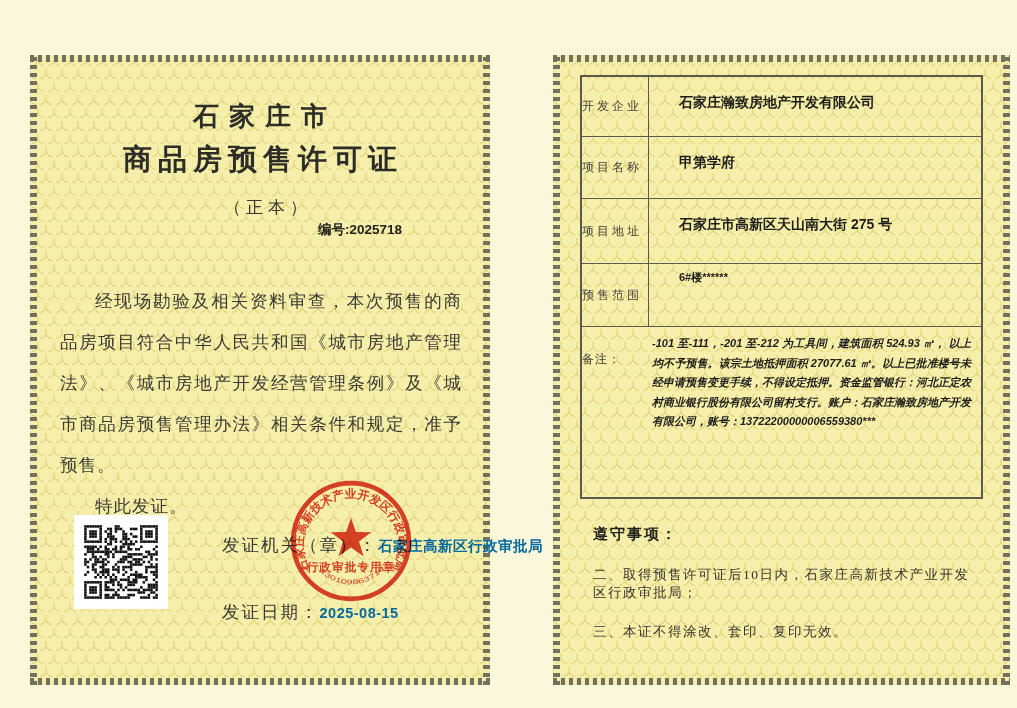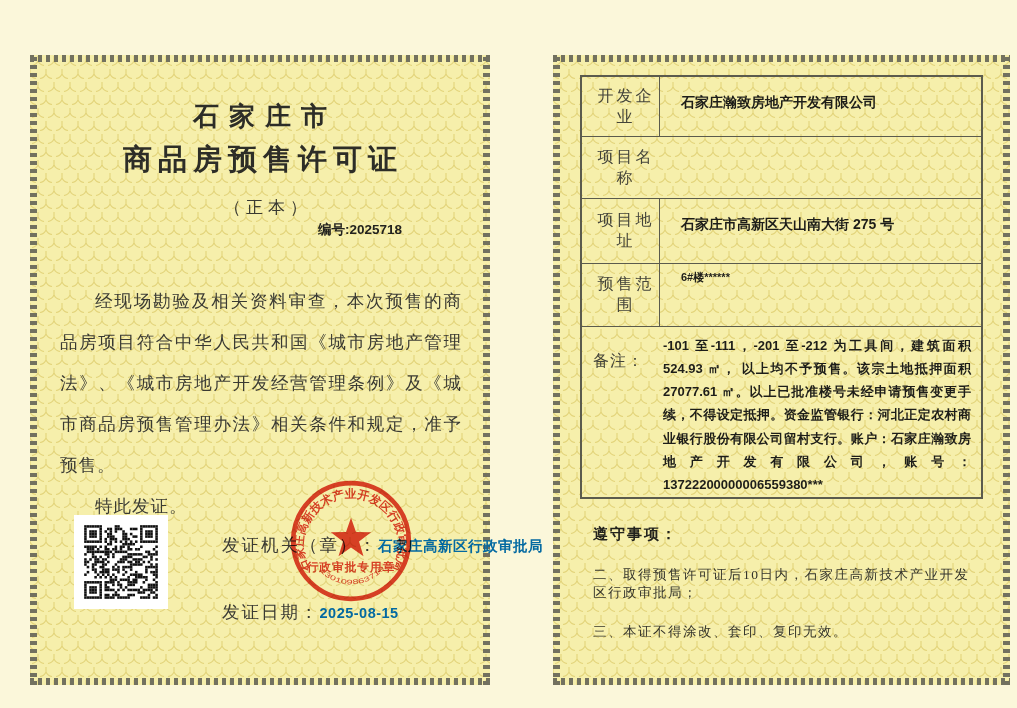--- a/index.html
+++ b/index.html
@@ -40,34 +40,34 @@
   .qr { position:absolute; left:44px; top:460px; width:94px; height:94px; }
   .seal { position:absolute; left:255px; top:420px; width:132px; height:132px;
           z-index:5; opacity:0.92; mix-blend-mode:multiply; }
 
   
   .cert-table { position:absolute; left:27px; top:20px; width:403px; z-index:3;
                 border:2px solid #5b5b4d; box-sizing:border-box; }
   .t-row { display:flex; box-sizing:border-box; }
   .t-row + .t-row { border-top:1.5px solid #5b5b4d; }
   .t-row .lab { width:66px; flex:0 0 66px; display:flex; align-items:center;
-                padding-left:11px; box-sizing:content-box;
-                font-size:16px; letter-spacing:3px; color:#44443a;text-align:center; }
-  .t-row .val { flex:1; border-left:1.5px solid #5b5b4d; padding:17px 12px 0 21px;
+                box-sizing:content-box;
+                font-size:12px; letter-spacing:3px; color:#44443a; }
+  .t-row .val { flex:1; border-left:1.5px solid #5b5b4d; padding:17px 12px 0 30px;
                 font-family:"Liberation Sans","DejaVu Sans",sans-serif;
                 font-size:14px; font-weight:bold; color:#1d1d19; }
   .row-dev  { height:59px; }
   .row-name { height:62px; }
   .row-addr { height:65px; }
   .row-scope{ height:63px; }
   .row-scope .val { padding-top:6px; font-size:11px; }
   .row-remark { height:171px; }
   .row-remark .lab { align-items:flex-start; padding-top:24px; letter-spacing:1px; }
   .row-remark .val { border-left:none; padding:7px 10px 0 4px;
-                     font-size:13px; line-height:1.78; text-align:justify; }
+                     font-size:11px; line-height:1.78; text-align:justify;font-style:italic; }
   .notes { position:absolute; left:40px; top:470px; right:30px; z-index:3; }
   .notes-h { font-size:15px; font-weight:bold; letter-spacing:2px; color:#23231e; }
   .note-item { margin-top:21.5px; font-size:13.5px; letter-spacing:1.5px; color:#34342b; }
 </style>
 </head>
 <body>
 
 <div class="panel left">
   <svg class="panel-bg">
     <defs>
@@ -559,20 +559,21 @@
   <div class="bead r"></div>
 
   <div class="content">
     <div class="cert-table">
       <div class="t-row row-dev">
         <div class="lab">开发企业</div>
         <div class="val">石家庄瀚致房地产开发有限公司</div>
       </div>
       <div class="t-row row-name">
         <div class="lab">项目名称</div>
+        <div class="val">甲第学府</div>
       </div>
       <div class="t-row row-addr">
         <div class="lab">项目地址</div>
         <div class="val">石家庄市高新区天山南大街 275 号</div>
       </div>
       <div class="t-row row-scope">
         <div class="lab">预售范围</div>
         <div class="val">6#楼******</div>
       </div>
       <div class="t-row row-remark">

